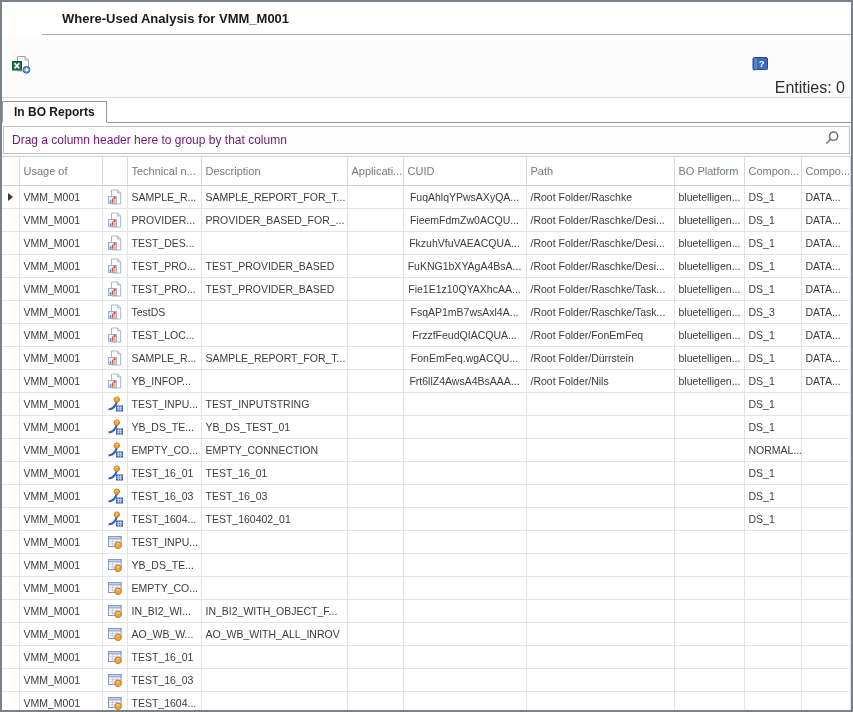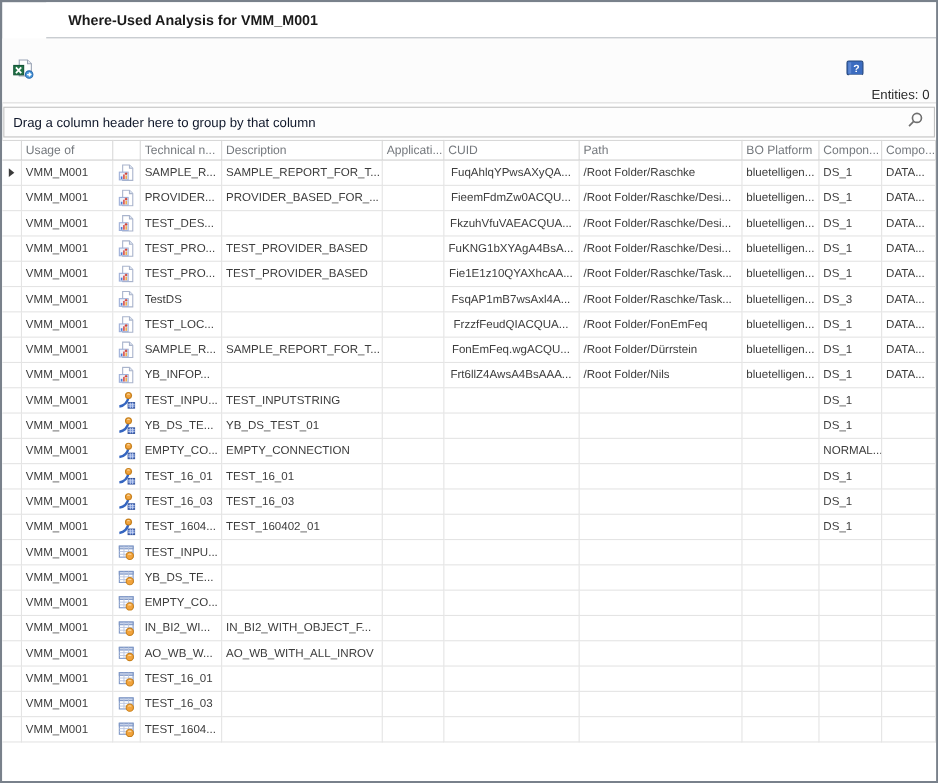--- a/index.html
+++ b/index.html
@@ -29,21 +29,21 @@
     border-bottom: 1px solid #dcdcdc;
     background: #fcfcfc;
     display: flex; align-items: center; justify-content: space-between;
     padding: 0 6px 0 7px;
   }
   .tool-btn {
     width: 24px; height: 24px; border: none; background: transparent;
     display: flex; align-items: center; justify-content: center; cursor: pointer;
   }
   .toolbar-right { display: flex; align-items: center; gap: 6px; }
-  .entities { font-size: 12px; color: #2c2c2c; white-space: nowrap; margin-top: 44px; }
+  .entities { font-size: 16px; color: #2c2c2c; white-space: nowrap; margin-top: 44px; }
 
   .tabstrip {
     flex: 0 0 25px;
     display: flex; align-items: flex-end;
     border-bottom: 1px solid #989898;
     padding-top: 3px;
   }
   .tab {
     height: 22px;
     background: #fff;
@@ -57,33 +57,33 @@
   }
 
   .groupbar {
     flex: 0 0 28px;
     margin: 3px 1px 2px 1px;
     border: 1px solid #c2c2c2;
     background: #fdfdfd;
     display: flex; align-items: center; justify-content: space-between;
     padding: 0 9px 0 8px;
   }
-  .groupbar .hint { font-size: 12px; color: #0f172a; text-align: center; }
+  .groupbar .hint { font-size: 12px; color: #701a75; text-align: center; }
 
   .grid-wrap { flex: 1 1 auto; background: #fff; overflow: hidden; }
 
   table.grid {
     border-collapse: collapse;
     table-layout: fixed;
     width: 100%;
     font-size: 10.5px;
     color: #3c3c3c;
   }
   table.grid th {
-    height: 18px;
+    height: 29px;
     font-weight: normal; font-size: 11px; color: #75797e;
     text-align: left;
     border-top: 1px solid #cfcfcf;
     border-bottom: 1px solid #cfcfcf;
     border-right: 1px solid #d9d9d9;
     padding: 0 4px;
     white-space: nowrap; overflow: hidden;
     background: #fff;
   }
   table.grid td {
@@ -145,20 +145,25 @@
           <rect x="1" y="1.5" width="14.5" height="12.5" rx="1.5" fill="#3b6cc0" stroke="#27497f"></rect>
           <rect x="2.2" y="2.7" width="2.6" height="10.1" fill="#5d87d2"></rect>
           <path d="M3 14.5h12" stroke="#ffffff" stroke-width="1"></path>
           <text x="9.6" y="11.4" font-size="9.5" font-family="Liberation Sans, sans-serif" font-weight="bold" fill="#ffffff" text-anchor="middle">?</text>
         </svg>
       </span>
       <span class="entities">Entities: 0</span>
     </div>
   </div>
 
+  <div class="tabstrip">
+    <div class="tab">
+      <span>In BO Reports</span>
+    </div>
+  </div>
 
   <div class="groupbar">
     <span class="hint">Drag a column header here to group by that column</span>
     <span>
       <svg width="16" height="16" viewBox="0 0 16 16" fill="none" stroke="#6f6f6f" stroke-width="1.5">
         <circle cx="9.6" cy="6.2" r="4.1"></circle>
         <line x1="2.4" y1="13.6" x2="6.6" y2="9.3"></line>
       </svg>
     </span>
   </div>

